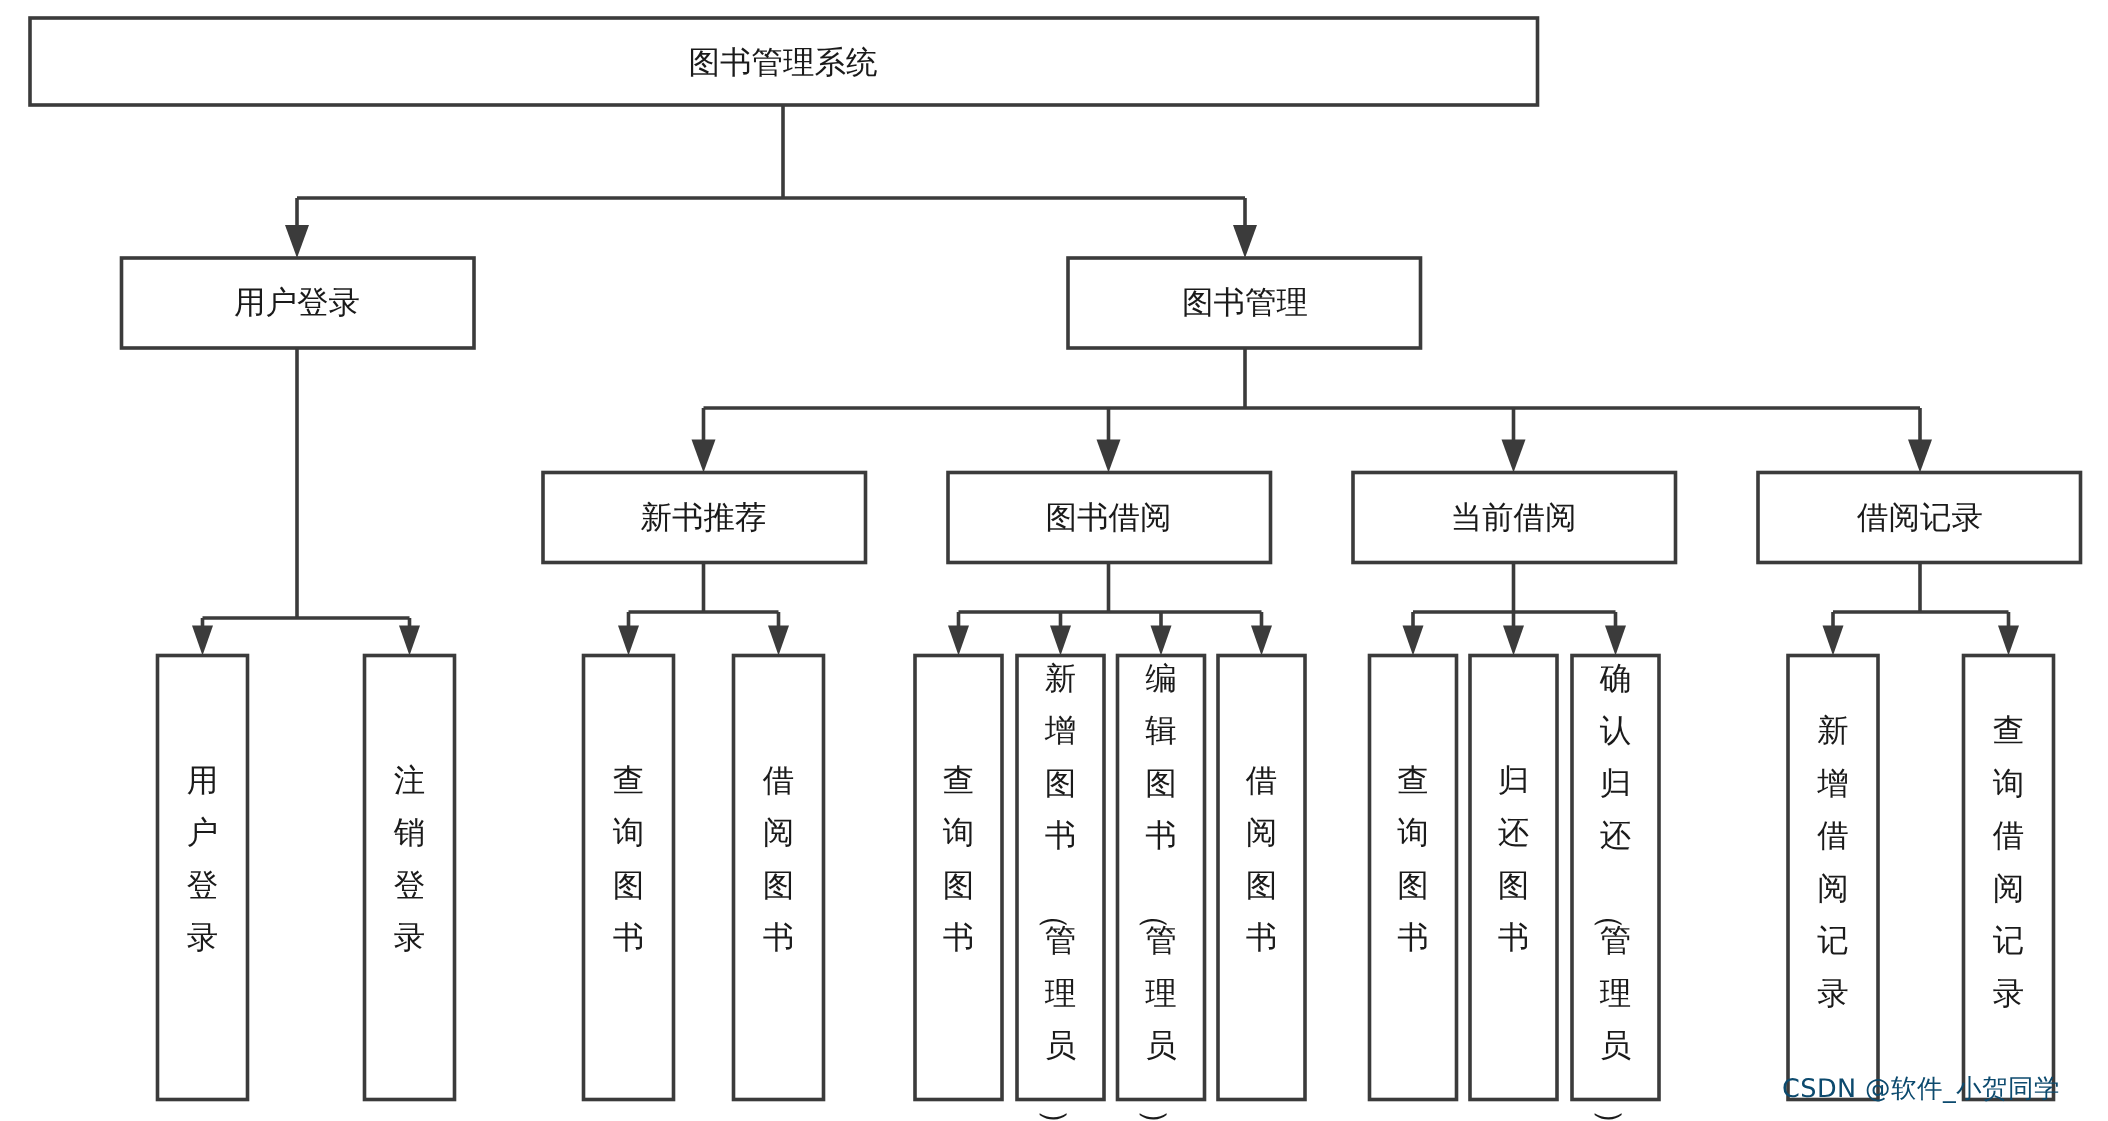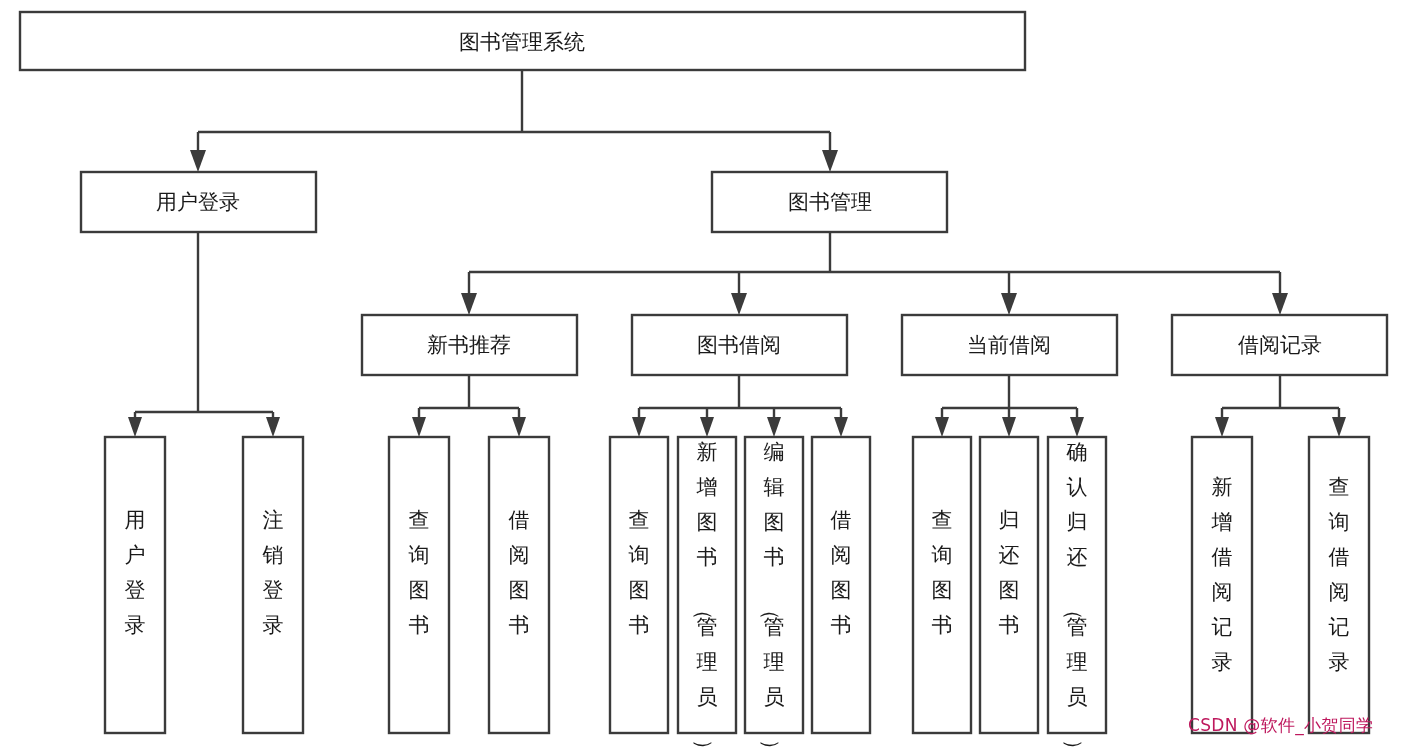--- a/index.html
+++ b/index.html
@@ -51,21 +51,21 @@
   .node-label-vert {
     font-family: "DejaVu Sans", "Liberation Sans", sans-serif;
     fill: #1a1a1a;
     font-size: 21px;
     text-anchor: middle;
   }
   .watermark {
     position: absolute;
     font-family: "DejaVu Sans", "Liberation Sans", sans-serif;
     font-size: 17px;
-    color: #be185d;
+    color: #0c4a6e;
     white-space: nowrap;
     left: 1188px;
     top: 714px;
     letter-spacing: 0.3px;
   }
 </style>
 </head>
 <body>
 
 <div id="diagram-root">

